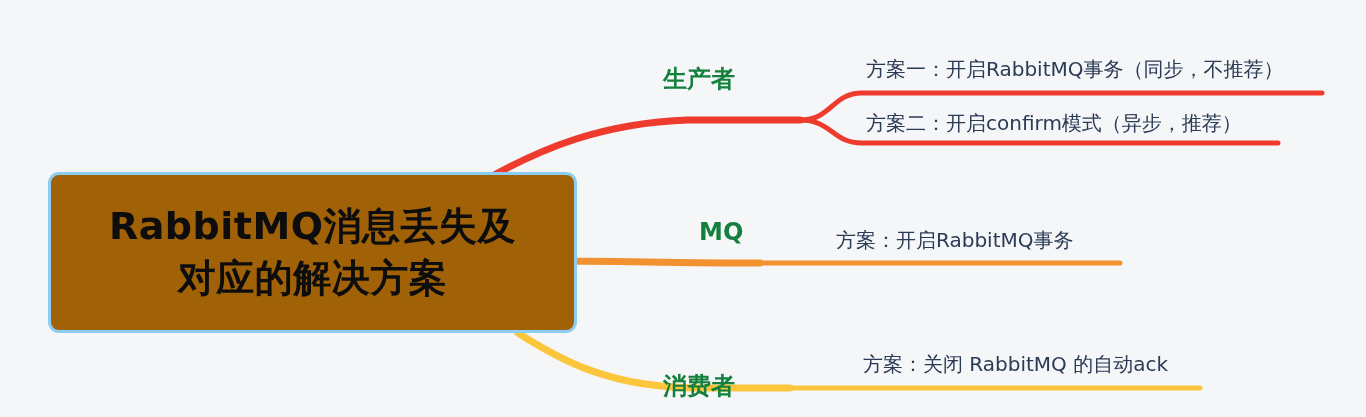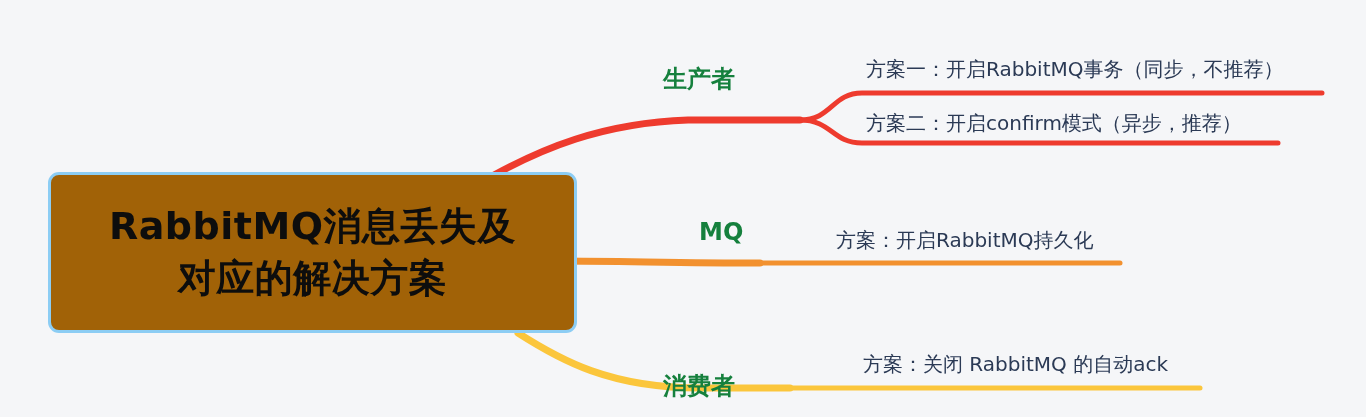--- a/index.html
+++ b/index.html
@@ -106,16 +106,16 @@
     <div class="root-label">RabbitMQ消息丢失及
 对应的解决方案</div>
   </div>
 
   <div class="branch-label branch-producer">生产者</div>
   <div class="branch-label branch-mq">MQ</div>
   <div class="branch-label branch-consumer">消费者</div>
 
   <div class="leaf-label leaf-cfm">方案二：开启confirm模式（异步，推荐）</div>
   <div class="leaf-label leaf-tx">方案一：开启RabbitMQ事务（同步，不推荐）</div>
-  <div class="leaf-label leaf-pers">方案：开启RabbitMQ持久化</div>
+  <div class="leaf-label leaf-pers">方案：开启RabbitMQ事务</div>
   <div class="leaf-label leaf-ack">方案：关闭 RabbitMQ 的自动ack</div>
 
 </div>
 
 </body></html>

